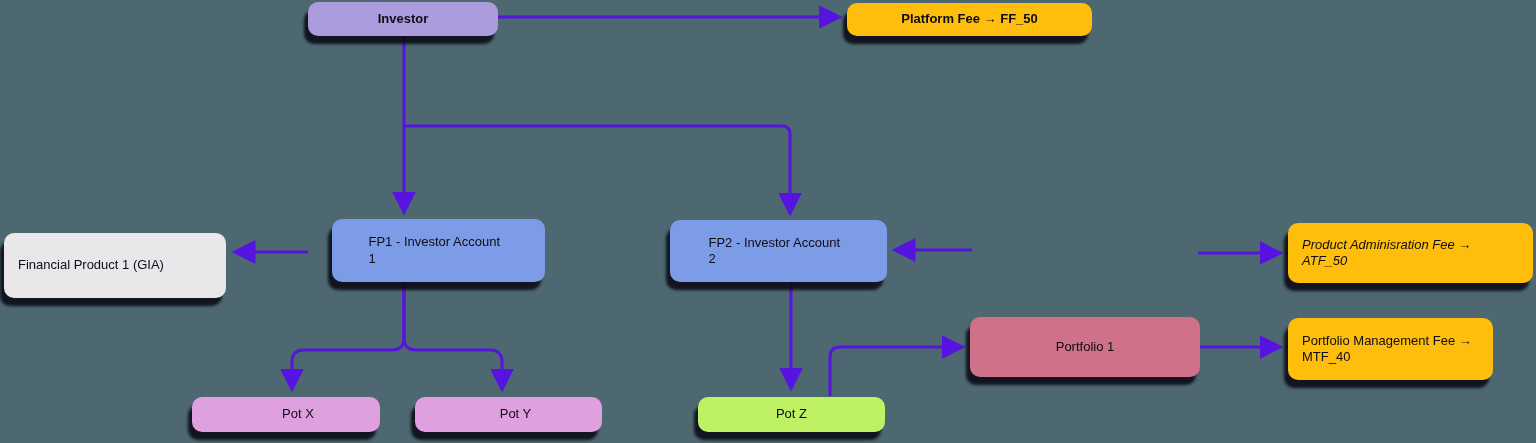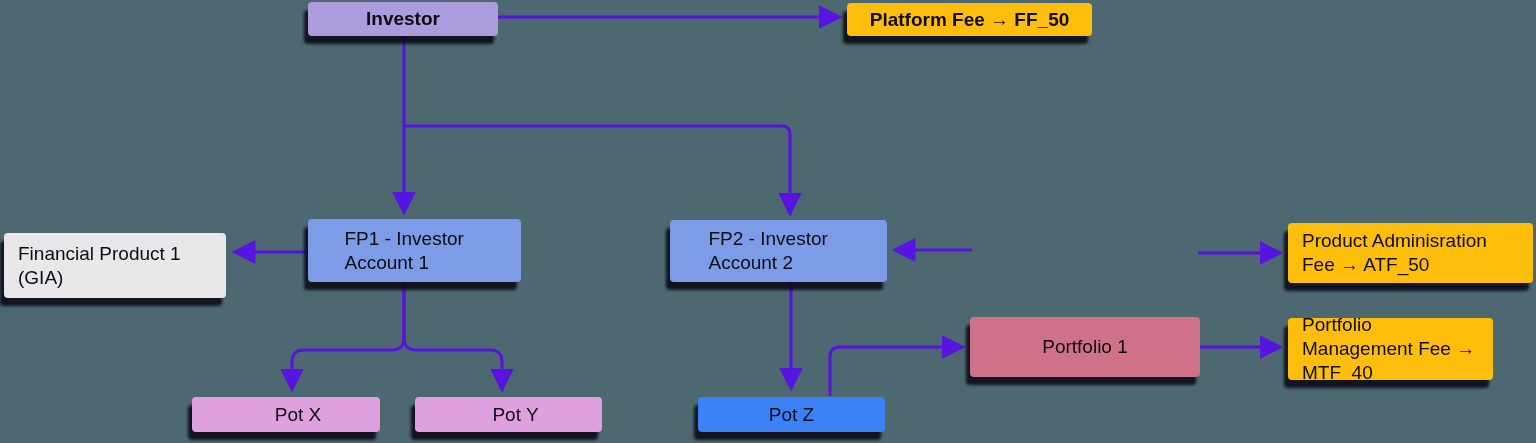--- a/index.html
+++ b/index.html
@@ -5,24 +5,24 @@
   html,body{margin:0;padding:0;}
   #stage{
     position:relative;
     width:1536px;height:443px;
     overflow:hidden;
     font-family:"Liberation Sans", sans-serif;
   }
   .edges{position:absolute;left:0;top:0;z-index:1;}
   .node{
     position:absolute;z-index:2;
-    border-radius:4px;
+    border-radius:10px;
     box-shadow:-4px 8px 3px rgba(8,6,16,0.85);
     display:flex;align-items:center;justify-content:center;
-    font-size:19px;line-height:1.25;color:#0d0d12;
+    font-size:13px;line-height:1.25;color:#0d0d12;
     box-sizing:border-box;
   }
   .node.bold{font-weight:700;}
   .node.left{justify-content:flex-start;padding:0 14px;text-align:left;}
   .lbl{display:block;}
   .lbl.narrow{max-width:140px;text-align:left;}
   .lbl.fee{max-width:185px;text-align:left;}
   
   .n-investor {left:308px; top:2px;   width:190px; height:34px;}
   .n-platform {left:847px; top:3px;   width:245px; height:33px;}
@@ -68,46 +68,46 @@
   </div>
 
   <div class="node bold n-platform" style="background: rgb(255, 190, 11);">
     <span class="lbl">Platform Fee → FF_50</span>
   </div>
 
   <div class="node left n-gia" style="background: rgb(233, 231, 233);">
     <span class="lbl" style="max-width:195px;">Financial Product 1 (GIA)</span>
   </div>
 
-  <div class="node n-fp1" style="background: rgb(125, 156, 232);">
+  <div class="node n-fp1" style="background: rgb(125, 156, 232); margin-left: 24px;">
     <span class="lbl narrow">FP1 - Investor Account 1</span>
   </div>
 
   <div class="node n-fp2" style="background: rgb(125, 156, 232);">
     <span class="lbl narrow">FP2 - Investor Account 2</span>
   </div>
 
 
-  <div class="node left n-adminfee" style="background: rgb(255, 190, 11);">
+  <div class="node left n-adminfee" style="background: rgb(255, 190, 11); font-style: italic;">
     <span class="lbl fee">Product Adminisration Fee → ATF_50</span>
   </div>
 
   <div class="node n-portfolio" style="background: rgb(207, 114, 137);">
     <span class="lbl">Portfolio 1</span>
   </div>
 
   <div class="node left n-mgmtfee" style="background: rgb(255, 190, 11);">
     <span class="lbl fee">Portfolio Management Fee → MTF_40</span>
   </div>
 
   <div class="node n-potx" style="background: rgb(223, 160, 223);">
     <span class="lbl">Pot X</span>
   </div>
 
   <div class="node n-poty" style="background: rgb(223, 160, 223); padding-left: 14px;">
     <span class="lbl">Pot Y</span>
   </div>
 
-  <div class="node n-potz" style="background: #3b82f6; align-items: center;">
+  <div class="node n-potz" style="background: #bef264; align-items: center;">
     <span class="lbl">Pot Z</span>
   </div>
 
 </div>
 
 </body></html>

